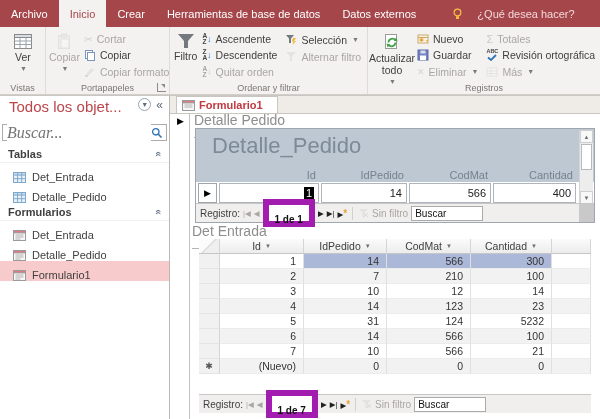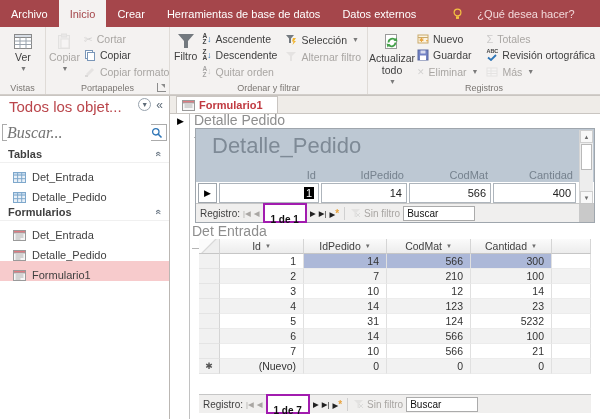--- a/index.html
+++ b/index.html
@@ -68,21 +68,21 @@
   .sbar { position:absolute; top:1px; right:1px; width:14px; height:74px; background:#EDEDED; border-left:1px solid #D5D5D5; display:flex; flex-direction:column; }
   .sbbtn { height:13px; background:#F8F8F8; border:1px solid #CFCFCF; display:flex; align-items:center; justify-content:center; font-size:6px; color:#6E6E6E; }
   .sbthumb { height:26px; background:#fff; border:1px solid #B9B9B9; margin:1px; }
   .sbsp { flex:1; }
 
   
   .navbar { height:19px; background:#F0EFEE; border-top:1px solid #C6C6C6; display:flex; align-items:center; font-size:10px; color:#3F3F3F; padding-left:4px; gap:3px; position:absolute; left:0; right:0; bottom:0; }
   .navbtn { font-size:7.5px; color:#222; cursor:default; }
   .navbtn.dis { color:#B3B0AD; }
   .star { color:#E8A33D; font-weight:bold; font-size:10px; }
-  .posbox { border:2px solid #a21caf; background:#fff; font-weight:bold; padding:8px 6px; height:15px; line-height:13px; font-size:10px; color:#111; }
+  .posbox { border:6px solid #a21caf; background:#fff; font-weight:bold; padding:8px 6px; height:15px; line-height:13px; font-size:10px; color:#111; }
   .navsep { width:1px; height:13px; background:#D0D0D0; margin:0 2px; }
   .navfilter { display:flex; align-items:center; gap:3px; }
   .navsearch { width:72px; height:15px; border:1px solid #ABABAB; font-size:10px; padding:0 3px; background:#fff; font-family:"Liberation Sans", sans-serif; color:#111; }
   .navcorner { position:absolute; right:0; top:0; width:15px; height:18px; background:#C9C9C9; }
 
   
   .datasheet { position:absolute; left:29px; top:125px; width:392px; }
   .dsrow { display:flex; height:15px; }
   .hcell { background:linear-gradient(#FBFBFB,#ECECEC); border-right:1px solid #D5D5D5; border-bottom:1px solid #C6C6C6; font-size:10.5px; color:#3F3F3F; display:flex; align-items:center; justify-content:center; gap:4px; }
   .hcorner { width:21px; background:linear-gradient(135deg,#FBFBFB 45%,#D8D8D8 50%,#EFEFEF 55%); border-right:1px solid #D5D5D5; border-bottom:1px solid #C6C6C6; }

